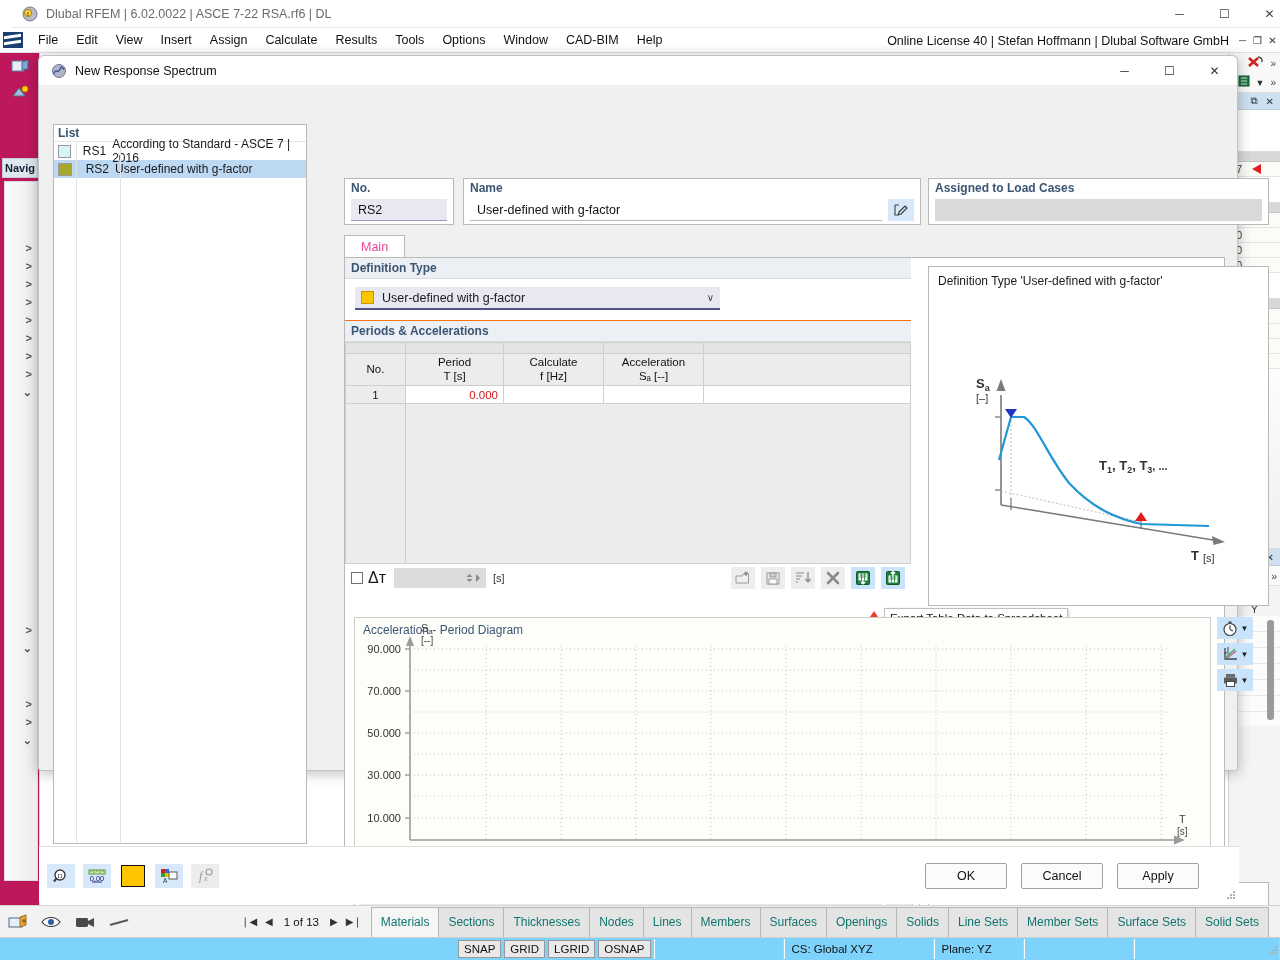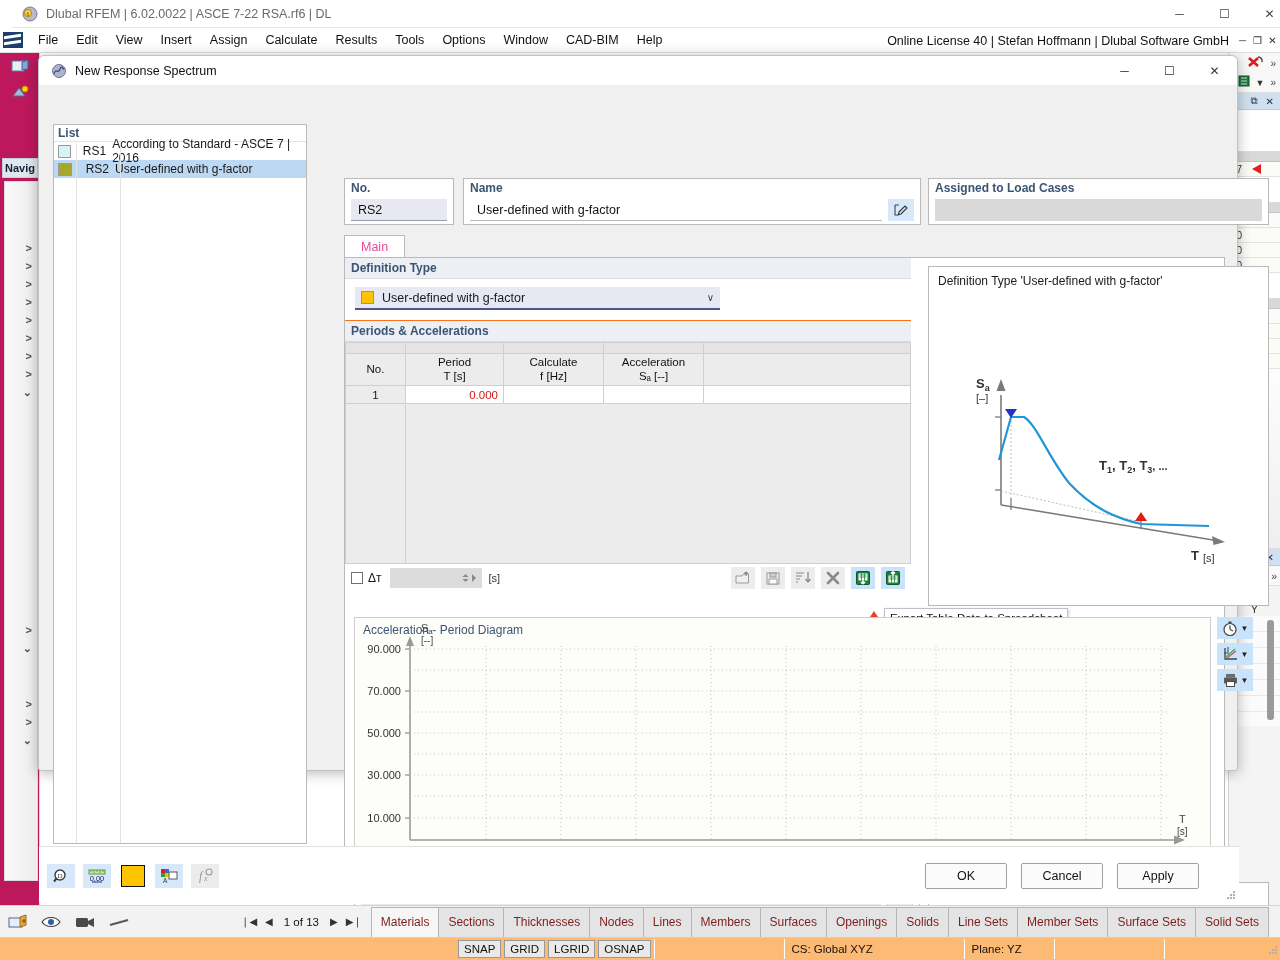--- a/index.html
+++ b/index.html
@@ -106,28 +106,28 @@
   
   .bottom-toolbar {
     position: absolute; left: 0; top: 905px; width: 1280px; height: 32px;
     background: #f2f2f2; border-top: 1px solid #d4d4d4; display: flex; align-items: center;
   }
   .bt-icon { width: 34px; height: 28px; display: flex; align-items: center; justify-content: center; }
   .page-nav { display: flex; align-items: center; gap: 2px; margin-left: 6px; font-size: 11.5px; color: #111; }
   .page-nav .arw { padding: 0 3px; color: #333; font-size: 10px; }
   .tabstrip { display: flex; align-items: stretch; height: 30px; margin-left: 6px; }
   .tabstrip .tab {
-    padding: 0 9px; display: flex; align-items: center; font-size: 12px; color: #7f1d1d;
+    padding: 0 9px; display: flex; align-items: center; font-size: 12px; color: #0f766e;
     border: 1px solid #b5b5b5; border-bottom: none; background: #e4e4e4; margin-right: -1px;
   }
   .tabstrip .tab.active { background: #f6f6f6; }
 
   .statusbar {
     position: absolute; left: 0; top: 937px; width: 1280px; height: 23px;
-    background: #fdba74; border-top: 1px solid #cfcfcf; display: flex; align-items: center;
+    background: #7dd3fc; border-top: 1px solid #cfcfcf; display: flex; align-items: center;
     font-size: 11.5px; color: #111;
   }
   .sb-cell {
     height: 20px; display: flex; align-items: center; padding: 0 7px;
     border-right: 1px solid #c9c9c9; border-left: 1px solid #fff;
   }
   .sb-toggle { border: 1px solid #999; background: #e9e9e9; height: 18px;
     display: flex; align-items: center; padding: 0 5px; margin-right: 3px; }
 
   
@@ -600,21 +600,21 @@
           </tbody>
             </table>
           <div style="height:160px;border-left:1px solid #cfcfcf;border-right:1px solid #cfcfcf;border-bottom:1px solid #cfcfcf;display:flex">
             <div style="width:60px;background:#ececec;border-right:1px solid #cfcfcf"></div>
             <div style="flex:1;background:#ececec"></div>
           </div>
         </div>
 
         <div class="tbl-tools" style="width:566px">
           <span class="chk"></span>
-          <span style="font-size:12px">Δᴛ</span>
+          <span style="font-size:16px">Δᴛ</span>
           <span class="spin">
             <span></span>
             <svg width="9" height="14" viewBox="0 0 9 14" style="margin-left:4px">
                 <path d="M4.5 3 l3 3 h-6 z" fill="#8a8a8a"></path>
                 <path d="M4.5 11 l3 -3 h-6 z" fill="#8a8a8a"></path>
               </svg>
             <svg width="9" height="12" viewBox="0 0 9 12">
                 <path d="M2 2 l4 4 l-4 4 z" fill="#8a8a8a"></path>
               </svg>
           </span>
@@ -928,21 +928,21 @@
     </div>
   </div>
 
   <div class="statusbar">
     <div style="width:458px"></div>
     <div class="sb-toggle">SNAP</div>
     <div class="sb-toggle">GRID</div>
     <div class="sb-toggle">LGRID</div>
     <div class="sb-toggle">OSNAP</div>
     <div class="sb-cell" style="width:130px"></div>
-    <div class="sb-cell" style="width:180px">CS: Global XYZ</div>
+    <div class="sb-cell" style="width:150px">CS: Global XYZ</div>
     <div class="sb-cell" style="width:90px">Plane: YZ</div>
     <div class="sb-cell" style="width:110px"></div>
     <div class="sb-cell" style="flex:1"></div>
     <div class="resize-grip" style="right:2px;bottom:4px">
       <i style="left:7px;top:0"></i>
         <i style="left:4px;top:3px"></i>
         <i style="left:7px;top:3px"></i>
       <i style="left:1px;top:6px"></i>
         <i style="left:4px;top:6px"></i>
         <i style="left:7px;top:6px"></i>

